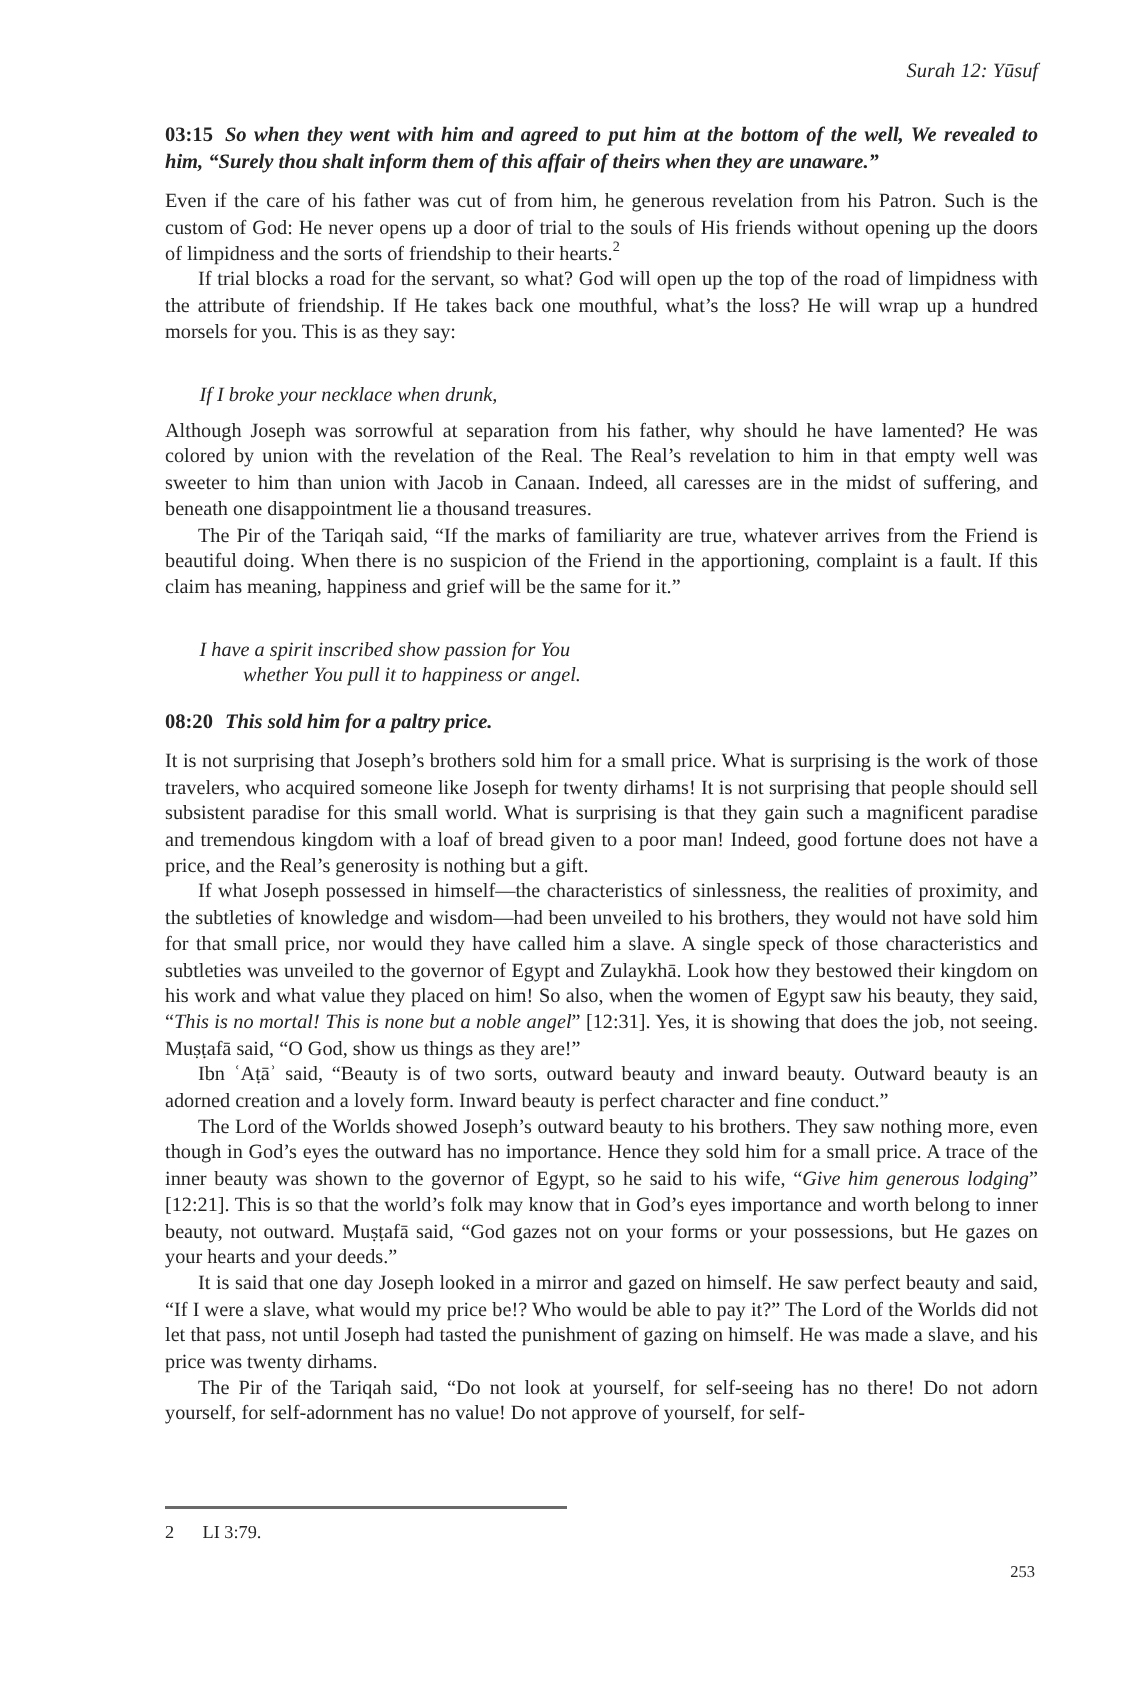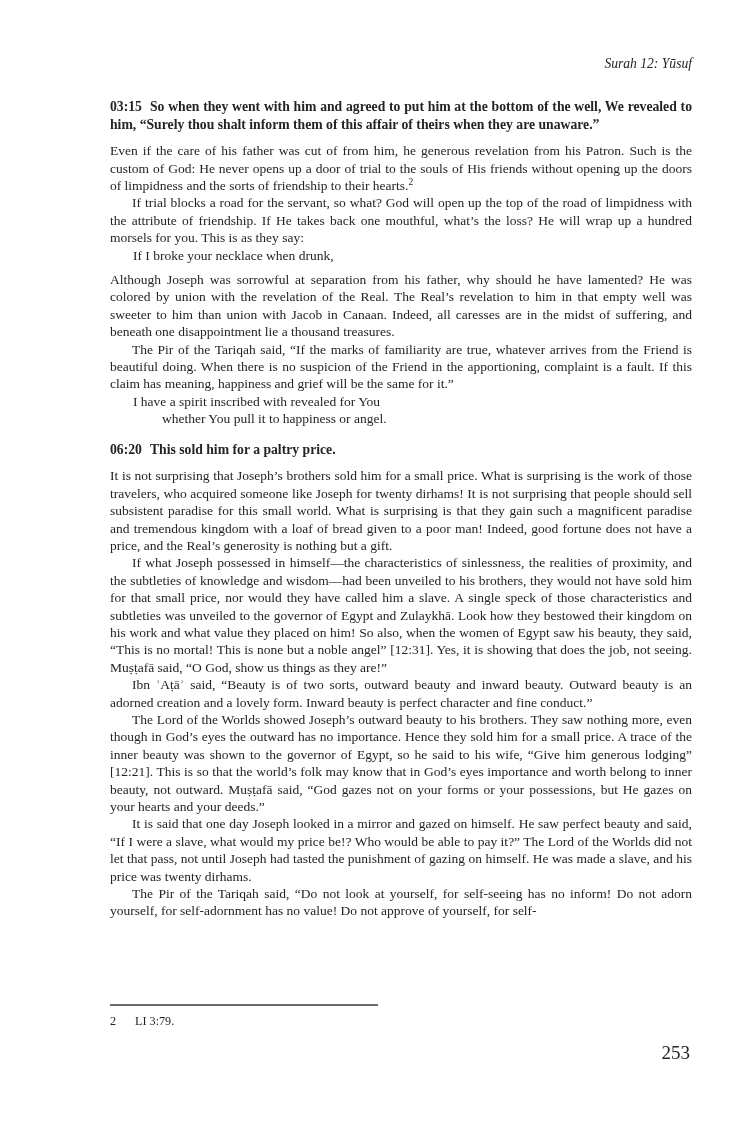--- a/index.html
+++ b/index.html
@@ -8,51 +8,52 @@
     width: 750px;
     height: 1127px;
     background: #ffffff;
     overflow: hidden;
     font-family: "Liberation Serif", serif;
     color: #242424;
   }
   .content {
     position: absolute;
     left: 110px;
-    top: 56px;
+    top: 39px;
     width: 582px;
   }
   .running-head {
     text-align: right;
     font-style: italic;
     font-size: 13.6px;
     line-height: 16px;
     margin: 0 0 26px 0;
   }
   .verse-heading {
     margin: 13px 0 9px 0;
     font-size: 13.7px;
     line-height: 17.6px;
     font-weight: 700;
     text-align: justify;
   }
   .verse-ref { font-style: normal; margin-right: 8px; }
-  .verse-text { }
+  .verse-text { font-style: italic; }
   .body-para {
     margin: 0;
     font-size: 13.5px;
     line-height: 17.4px;
     text-align: justify;
   }
   .body-para.indent { text-indent: 22px; }
   .fn-ref { font-size: 9.5px; line-height: 0; }
   .poem {
-    margin: 0 0 7px 23px;
+    margin: 24px 0 7px 23px;
     font-size: 13.5px;
     line-height: 17.4px;
+    font-style: italic;
   }
   .poem-line.l2 { margin-left: 29px; }
   .footnote-area {
     position: absolute;
     left: 110px;
     top: 1004px;
     width: 582px;
     font-size: 12.2px;
     line-height: 15px;
   }
@@ -62,23 +63,23 @@
     background: #6a6a6a;
     border: none;
     margin: 0 0 8px 0;
   }
   .footnote-line { display: flex; }
   .fn-num { flex: 0 0 25px; }
   .page-number {
     position: absolute;
     top: 1042px;
     right: 60px;
-    font-size: 19px;
+    font-size: 11px;
   }
-  .quote-italic { }
+  .quote-italic { font-style: italic; }
 </style>
 </head>
 <body>
 
 <div class="page">
   <div class="content">
 
     <div class="running-head">
       <span>Surah 12: Yūsuf</span>
     </div>
@@ -91,37 +92,37 @@
 
     <div class="poem">
       <div class="poem-line">If I broke your necklace when drunk,</div>
     </div>
 
     <p class="body-para"><span>Although Joseph was sorrowful at separation from his father, why should he have lamented?  He was colored by union with the revelation of the Real.  The Real’s revelation to him in that empty well was sweeter to him than union with Jacob in Canaan.  Indeed, all caresses are in the midst of suffering, and beneath one disappointment lie a thousand treasures.</span></p>
 
     <p class="body-para indent"><span>The Pir of the Tariqah said, “If the marks of familiarity are true, whatever arrives from the Friend is beautiful doing.  When there is no suspicion of the Friend in the apportioning, complaint is a fault.  If this claim has meaning, happiness and grief will be the same for it.”</span></p>
 
     <div class="poem">
-      <div class="poem-line">I have a spirit inscribed with revealed for You</div>
+      <div class="poem-line">I have a spirit inscribed show passion for You</div>
       <div class="poem-line l2">whether You pull it to happiness or angel.</div>
     </div>
 
-    <p class="verse-heading"><span class="verse-ref">06:20</span><span class="verse-text">This sold him for a paltry price.</span></p>
+    <p class="verse-heading"><span class="verse-ref">08:20</span><span class="verse-text">This sold him for a paltry price.</span></p>
 
     <p class="body-para"><span>It is not surprising that Joseph’s brothers sold him for a small price.  What is surprising is the work of those travelers, who acquired someone like Joseph for twenty dirhams!  It is not surprising that people should sell subsistent paradise for this small world.  What is surprising is that they gain such a magnificent paradise and tremendous kingdom with a loaf of bread given to a poor man!  Indeed, good fortune does not have a price, and the Real’s generosity is nothing but a gift.</span></p>
 
     <p class="body-para indent"><span>If what Joseph possessed in himself—the characteristics of sinlessness, the realities of proximity, and the subtleties of knowledge and wisdom—had been unveiled to his brothers, they would not have sold him for that small price, nor would they have called him a slave.  A single speck of those characteristics and subtleties was unveiled to the governor of Egypt and Zulaykhā.  Look how they bestowed their kingdom on his work and what value they placed on him!  So also, when the women of Egypt saw his beauty, they said, “</span><span class="quote-italic">This is no mortal!  This is none but a noble angel</span><span>” [12:31].  Yes, it is showing that does the job, not seeing.  Muṣṭafā said, “O God, show us things as they are!”</span></p>
 
     <p class="body-para indent"><span>Ibn ʿAṭāʾ said, “Beauty is of two sorts, outward beauty and inward beauty.  Outward beauty is an adorned creation and a lovely form.  Inward beauty is perfect character and fine conduct.”</span></p>
 
     <p class="body-para indent"><span>The Lord of the Worlds showed Joseph’s outward beauty to his brothers.  They saw nothing more, even though in God’s eyes the outward has no importance.  Hence they sold him for a small price.  A trace of the inner beauty was shown to the governor of Egypt, so he said to his wife, “</span><span class="quote-italic">Give him generous lodging</span><span>” [12:21].  This is so that the world’s folk may know that in God’s eyes importance and worth belong to inner beauty, not outward.  Muṣṭafā said, “God gazes not on your forms or your possessions, but He gazes on your hearts and your deeds.”</span></p>
 
     <p class="body-para indent"><span>It is said that one day Joseph looked in a mirror and gazed on himself.  He saw perfect beauty and said, “If I were a slave, what would my price be!?  Who would be able to pay it?”  The Lord of the Worlds did not let that pass, not until Joseph had tasted the punishment of gazing on himself.  He was made a slave, and his price was twenty dirhams.</span></p>
 
-    <p class="body-para indent"><span>The Pir of the Tariqah said, “Do not look at yourself, for self-seeing has no inform!  Do not adorn yourself, for self-adornment has no value!  Do not approve of yourself, for self-</span></p>
+    <p class="body-para indent"><span>The Pir of the Tariqah said, “Do not look at yourself, for self-seeing has no there!  Do not adorn yourself, for self-adornment has no value!  Do not approve of yourself, for self-</span></p>
 
   </div>
 
   <div class="footnote-area">
     <hr class="footnote-rule">
     <div class="footnote-line">
       <span class="fn-num">2</span>
       <span>LI 3:79.</span>
     </div>
   </div>

